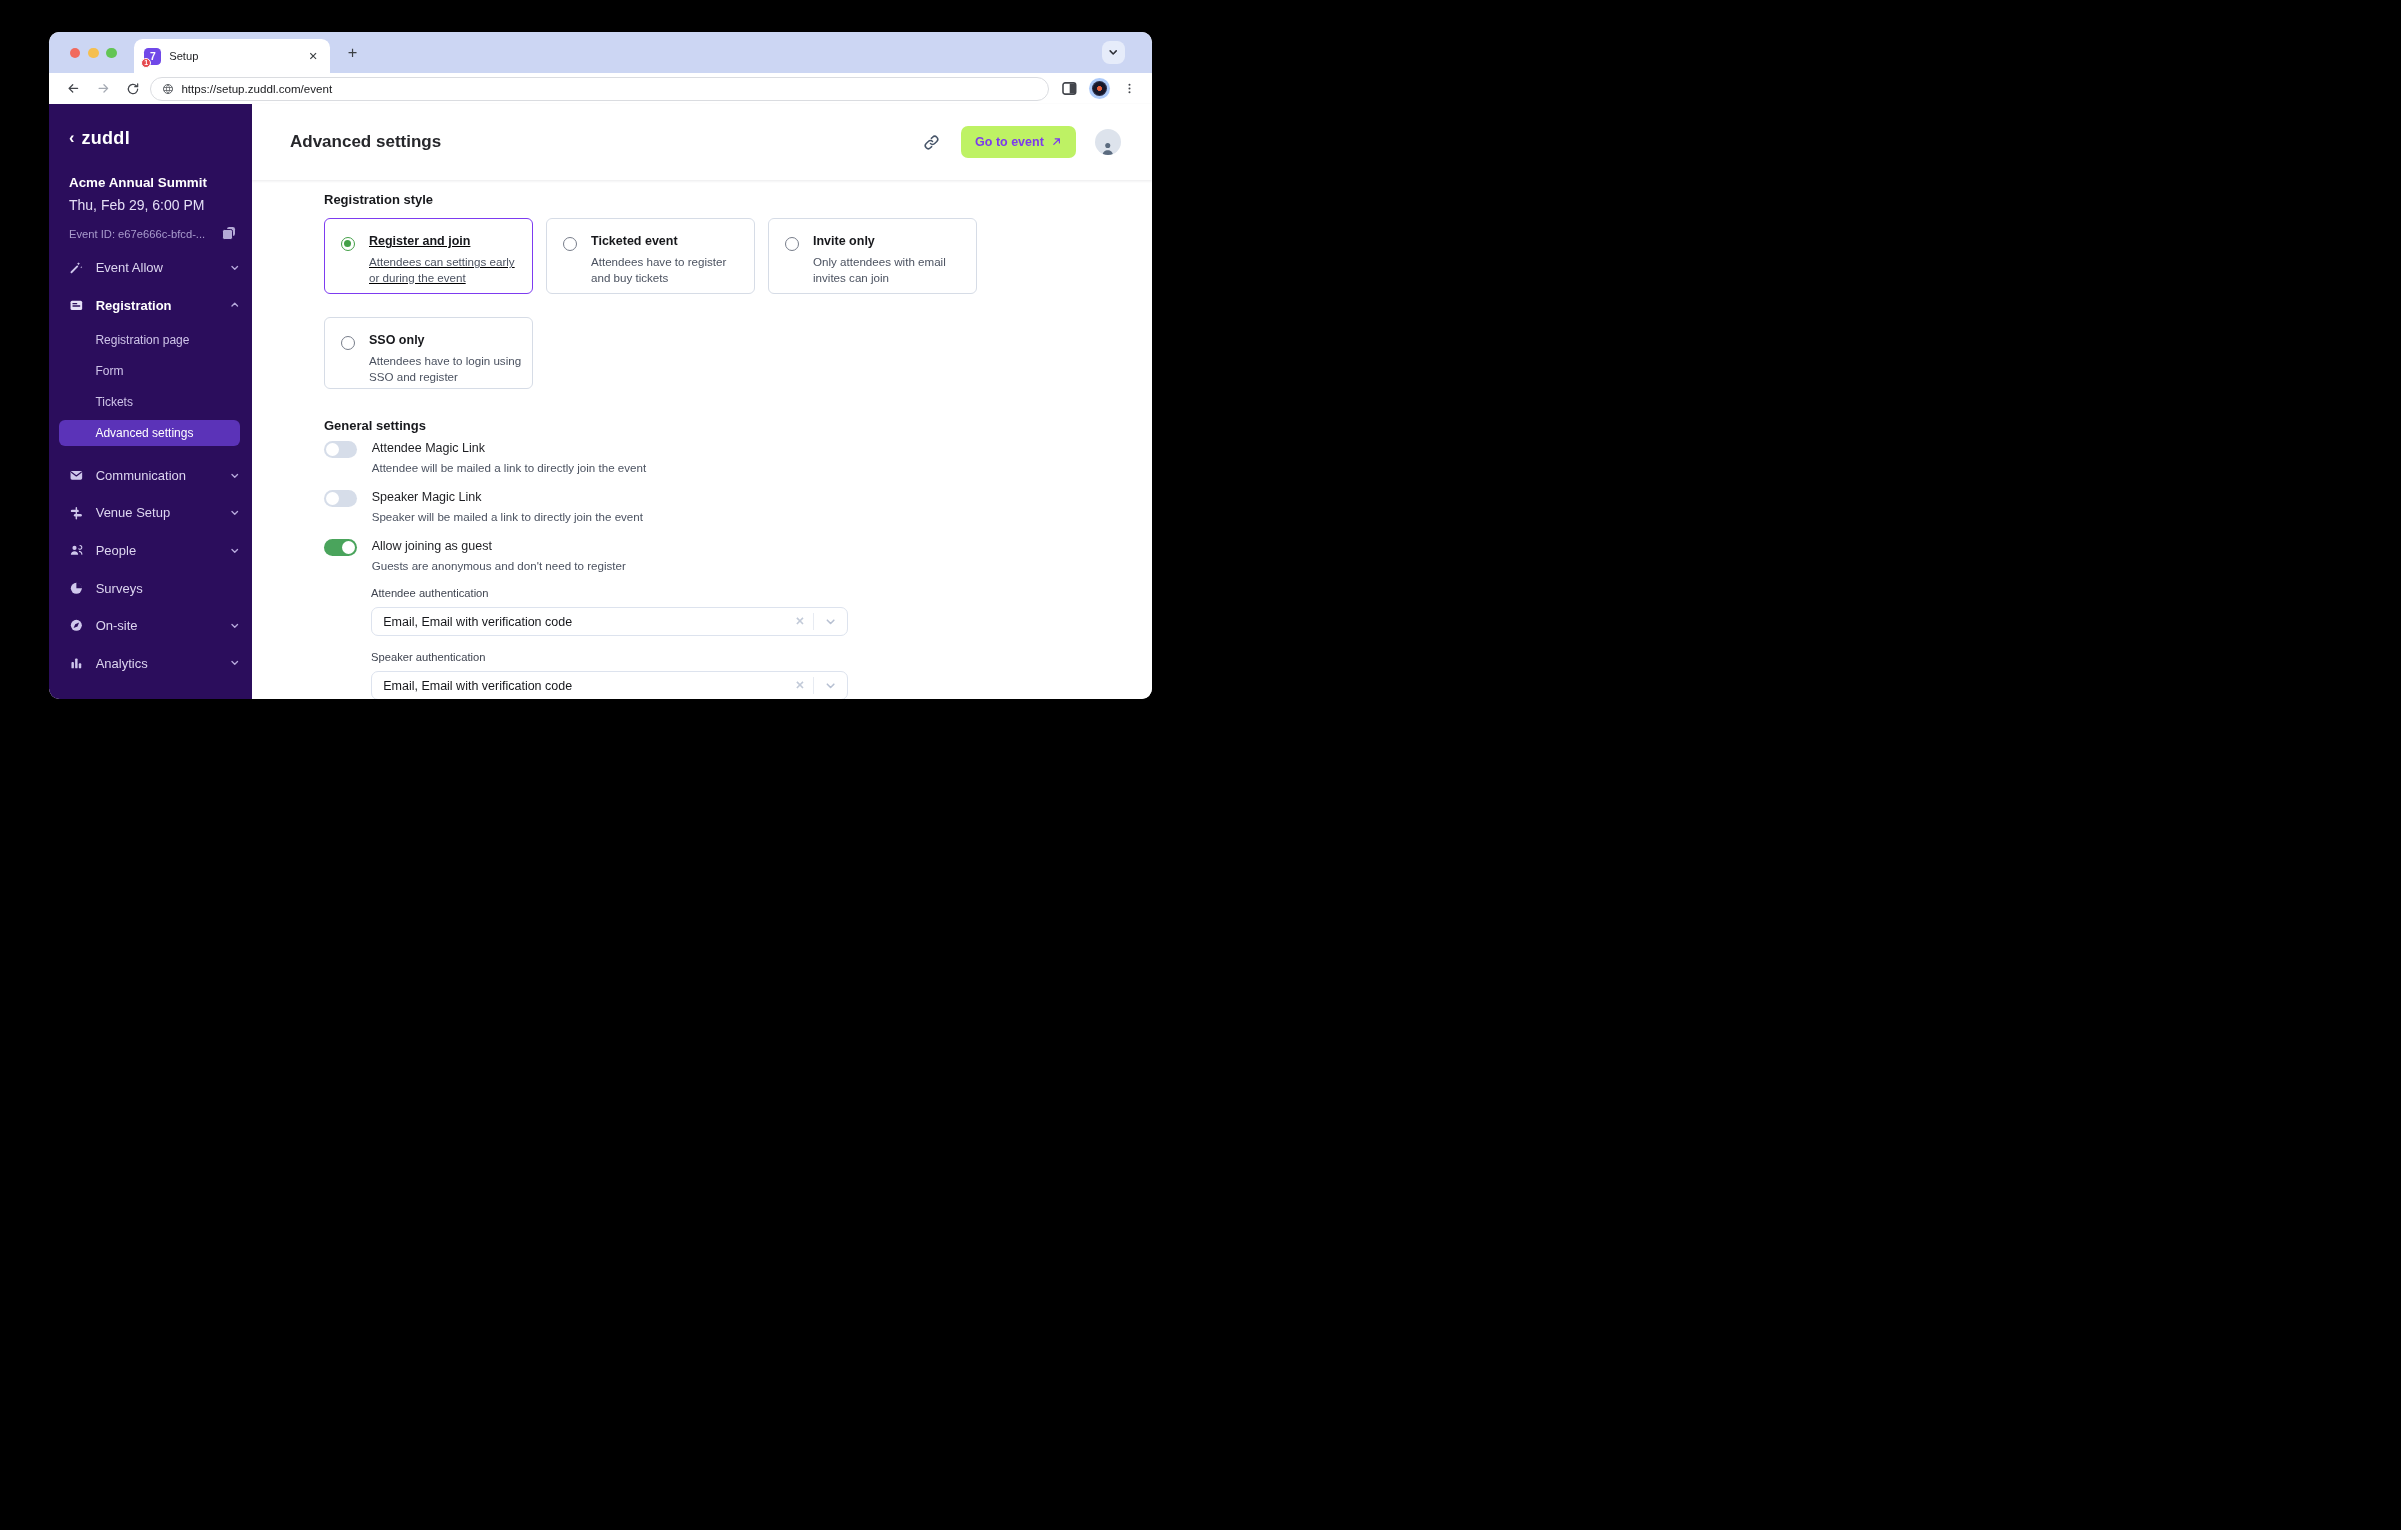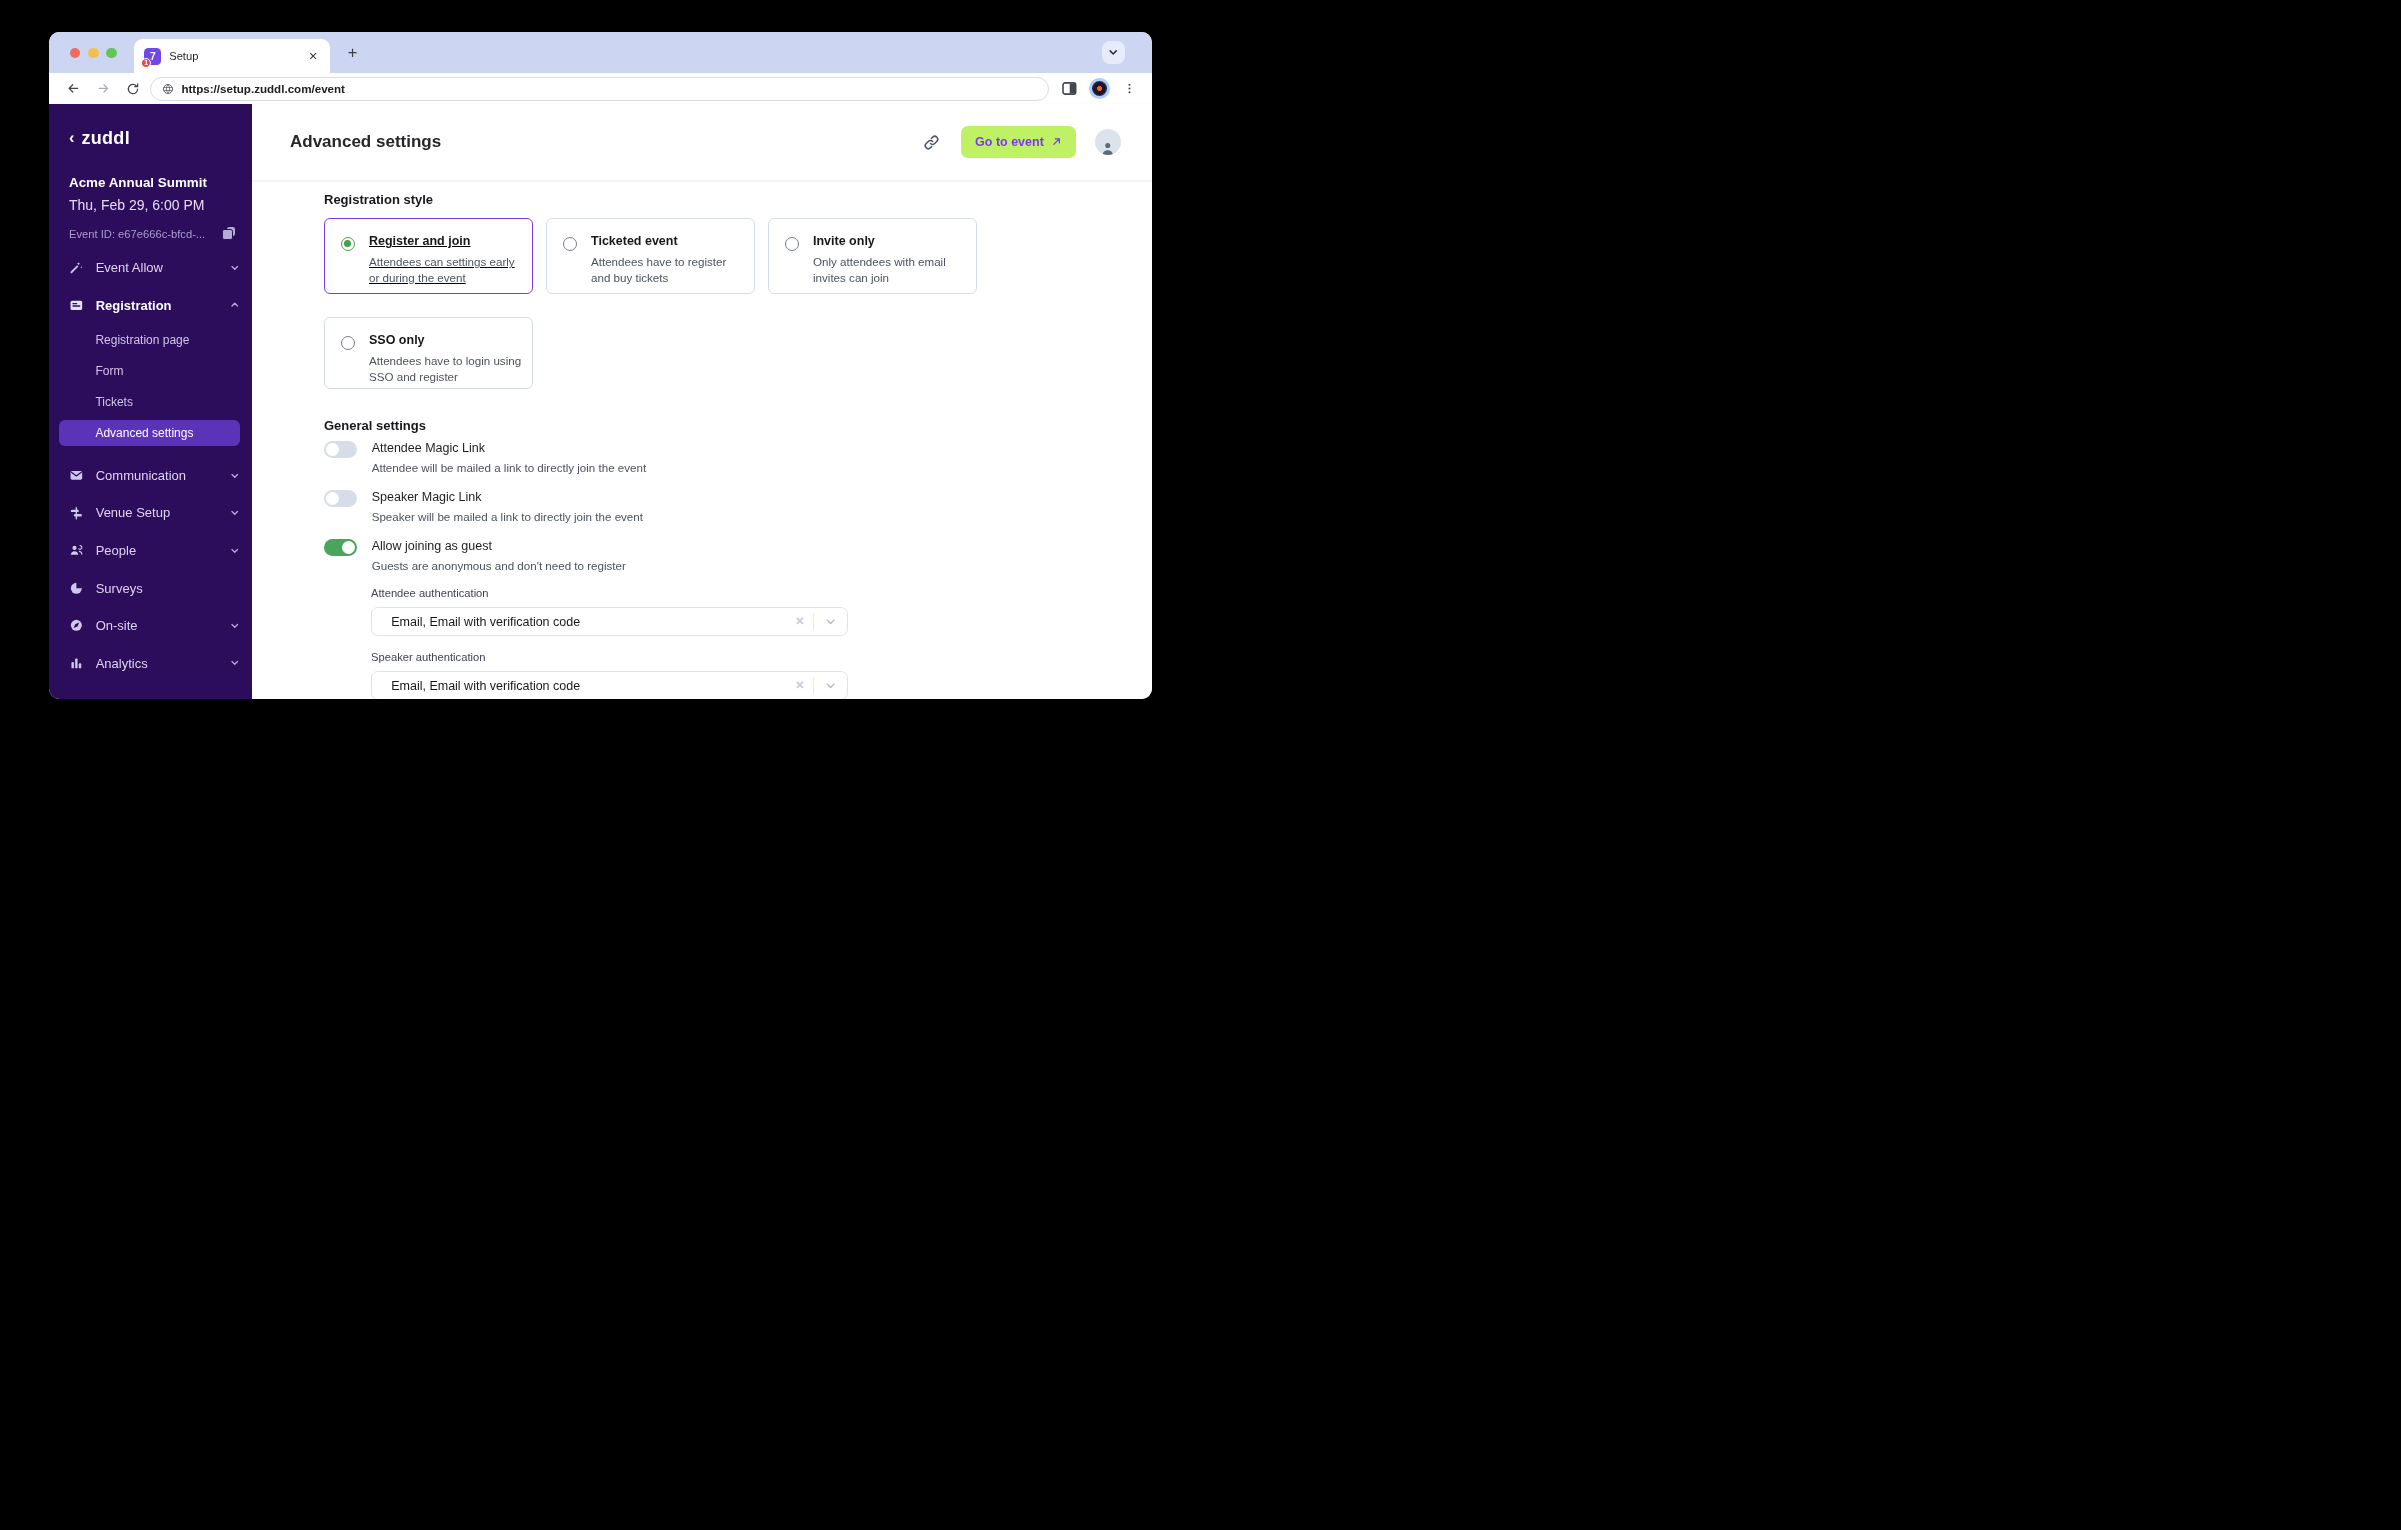--- a/index.html
+++ b/index.html
@@ -33,21 +33,21 @@
   .tab-close { color:#3c4043; font-size:11.2px; padding:1.7px 3.5px; border-radius:3.5px; cursor:pointer; }
   .newtab-btn { position:absolute; left:293px; top:10.4px; font-size:16.4px; color:#3c4043; width:21px; height:21px;
     display:flex; align-items:center; justify-content:center; cursor:pointer; }
   .strip-chevron { position:absolute; right:27px; top:8.6px; width:23px; height:23px; border-radius:7.8px;
     background:#e6ecfa; display:flex; align-items:center; justify-content:center; cursor:pointer; }
   
   .toolbar { height:31px; background:#fff; display:flex; align-items:center; padding:0 12px 0 14px; flex:none; }
   .nav-ic { width:21px; height:21px; display:flex; align-items:center; justify-content:center; flex:none; cursor:pointer; }
   .url-pill {
     flex:1; height:24px; border:0.9px solid #dadce0; border-radius:12px; margin:0 10.4px 0 7px;
-    display:flex; align-items:center; padding:0 10.4px; gap:7.8px;font-weight:bold;
+    display:flex; align-items:center; padding:0 10.4px; gap:7.8px;
   }
   .url-text { font-size:11.6px; color:#202124; }
   .chrome-avatar { width:21.6px; height:21.6px; border-radius:50%; background:#aecbfa; position:relative; flex:none; margin:0 8.6px; cursor:pointer; }
   .chrome-avatar::before { content:""; position:absolute; left:3px; top:3px; width:15.5px; height:15.5px; border-radius:50%;
     background:radial-gradient(circle, #e8603c 0 2.2px, #17182b 2.6px 6px, #2b2d45 6.5px); }
   
   .app-body { flex:1; display:flex; min-height:0; }
   
   .sidebar { width:203px; background:#2b0d5c; color:#e8e3f7; flex:none; padding:24px 0 0 0; overflow:hidden; }
   .logo-row { display:flex; align-items:center; gap:7px; padding-left:20px; height:21px; }
@@ -102,21 +102,21 @@
   .toggle .knob { position:absolute; left:1.7px; top:1.7px; width:13px; height:13px; border-radius:50%; background:#fff; }
   .toggle.on { background:#4aa45c; }
   .toggle.on .knob { left:auto; right:1.7px; }
   .toggle-text { margin-left:14.7px; }
   .toggle-label { font-size:12.5px; color:#1d1e22; line-height:17px; }
   .toggle-desc { font-size:11.6px; color:#4b5260; line-height:16.4px; margin-top:2.6px; }
   .auth-block { margin-left:47px; }
   .auth-label { font-size:11.2px; color:#3f4450; line-height:14px; margin-top:12px; }
   .dropdown { margin-top:7px; width:477px; height:29px; border:0.9px solid #dde3ee; border-radius:7px;
     display:flex; align-items:center; padding:0 0 0 11.2px; background:#fff; cursor:pointer; }
-  .dd-value { font-size:12.5px; color:#17181c; flex:1;margin-left:8px; }
+  .dd-value { font-size:12.5px; color:#17181c; flex:1; }
   .dd-clear { color:#c2cad8; font-size:11.2px; font-weight:bold; padding:0 8.6px; cursor:pointer; }
   .dd-sep { width:0.9px; height:17px; background:#e7ebf2; }
   .dd-caret { width:33px; display:flex; align-items:center; justify-content:center; color:#b7c0d2; cursor:pointer; }
   svg { display:block; }
 </style>
 </head>
 <body>
 
 <div class="window">
 

